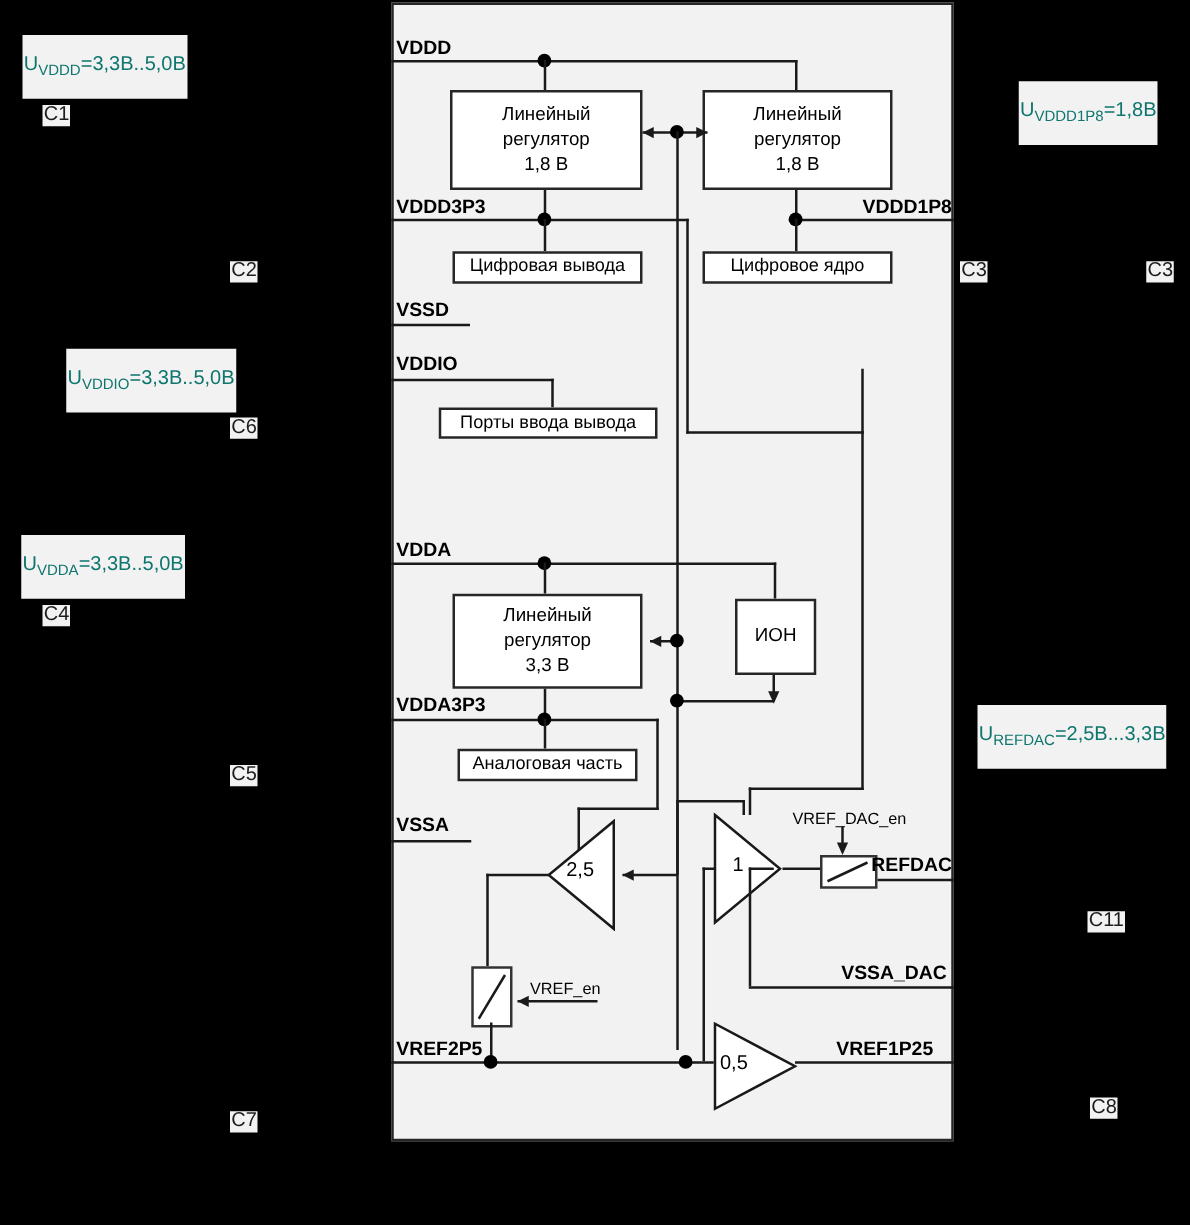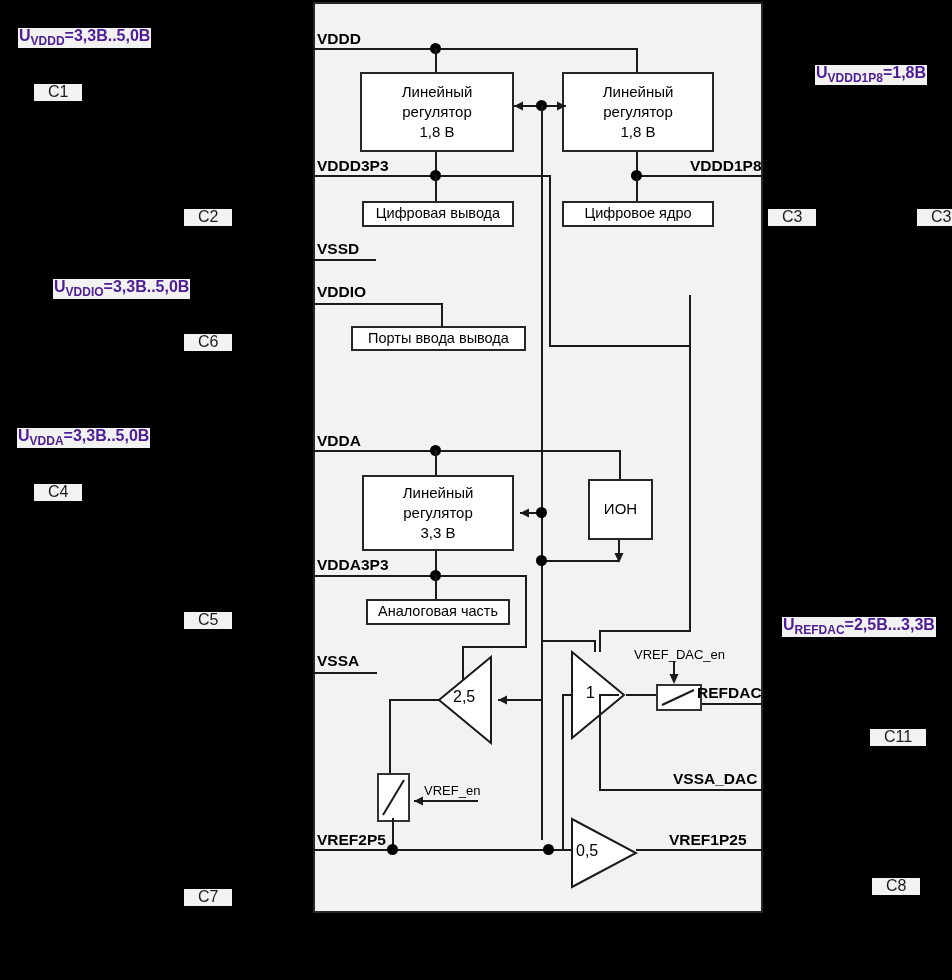--- a/index.html
+++ b/index.html
@@ -72,34 +72,33 @@
   .thin {
     position: absolute;
     font-size: 13px;
     color: #000;
     white-space: nowrap;
   }
   
   .ext {
     position: absolute;
     font-size: 16px;
-    color: #4c1d95;
+    color: #0f766e;
     background: #f2f2f2;
     white-space: nowrap;
-    padding: 0 1px;
+    padding: 16px 1px;
     line-height: 1.05;
-    font-weight: bold;
   }
   .ext sub { font-size: 12px; }
   .cap {
     position: absolute;
     font-size: 16px;
     color: #1c1c1c;
     background: #f2f2f2;
-    padding: 0 14px;
+    padding: 0 1px;
     white-space: nowrap;
     line-height: 1.05;
   }
 
   
   .amp {
     position: absolute;
   }
   .amp svg { display: block; }
   .amp .gain {
@@ -342,21 +341,21 @@
   </div>
   <div class="cap" style="left:184px; top:334px;">C6</div>
 
   <div class="ext" style="left:17px; top:428px;">
     <span>U</span><sub>VDDA</sub><span>=3,3B..5,0B</span>
   </div>
   <div class="cap" style="left:34px; top:484px;">C4</div>
 
   <div class="cap" style="left:184px; top:612px;">C5</div>
 
-  <div class="ext" style="left:782px; top:617px;">
+  <div class="ext" style="left:782px; top:564px;">
     <span>U</span><sub>REFDAC</sub><span>=2,5B...3,3B</span>
   </div>
 
   <div class="cap" style="left:870px; top:729px;">C11</div>
   <div class="cap" style="left:184px; top:889px;">C7</div>
   <div class="cap" style="left:872px; top:878px;">C8</div>
 
 </div>
 
 </body></html>

